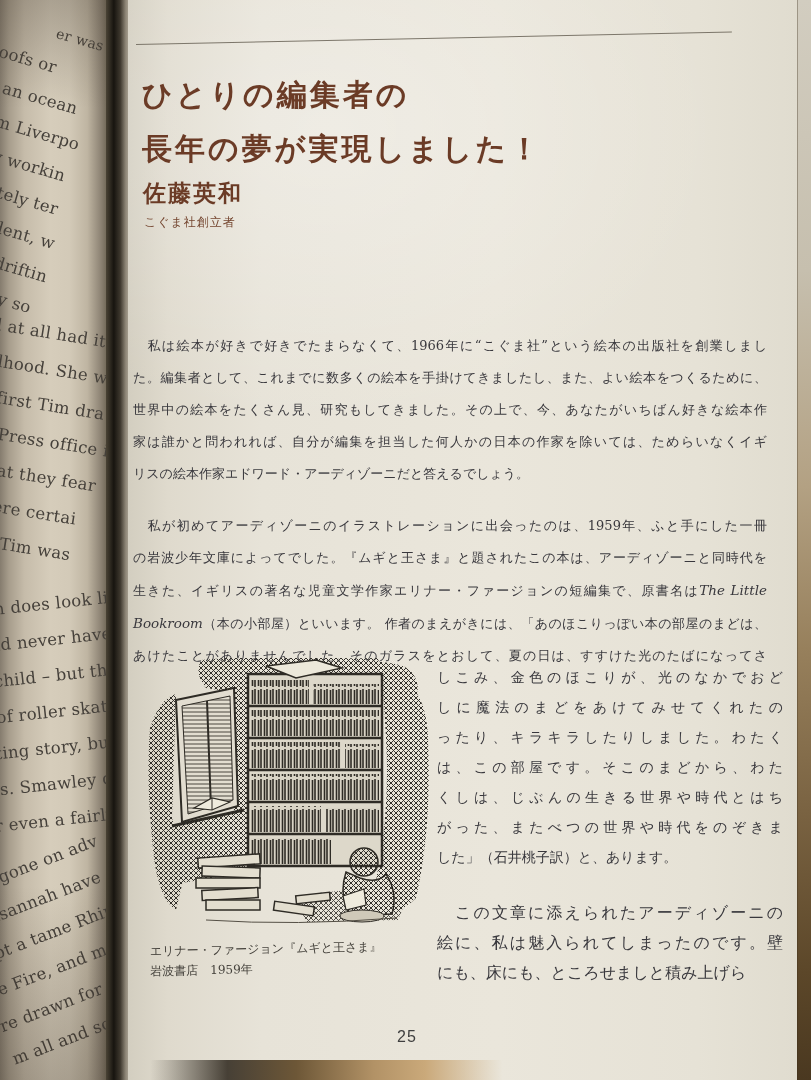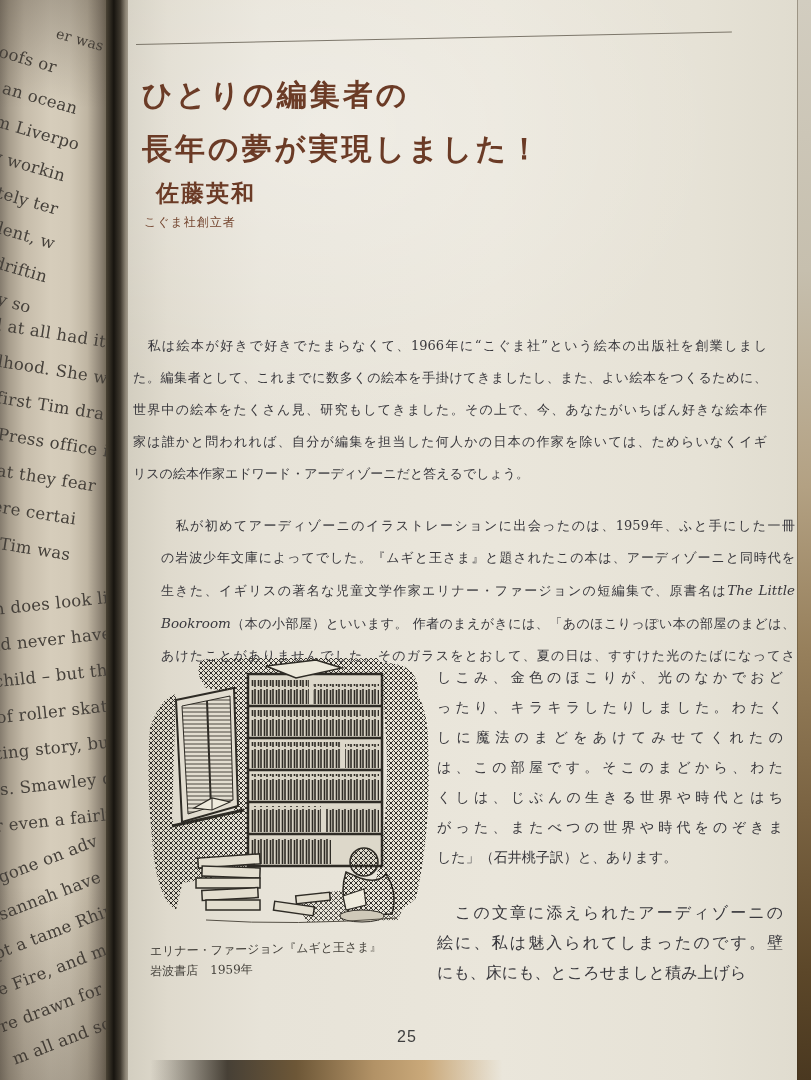--- a/index.html
+++ b/index.html
@@ -41,26 +41,26 @@
     content:'';position:absolute;inset:0;pointer-events:none;
     background:radial-gradient(ellipse 560px 420px at 30% 12%,rgba(255,255,255,.30),rgba(255,255,255,0) 70%);
   }
   .rule{
     position:absolute;left:8px;top:44px;width:596px;height:0;
     border-top:1.5px solid #7c766a;transform:rotate(-1.2deg);transform-origin:left center;
   }
   .title{position:absolute;left:14px;top:68px;margin:0;font-size:30px;line-height:54px;
     font-weight:600;color:#6b3b26;letter-spacing:3px;}
   .tline{display:block;}
-  .author{position:absolute;left:28px;top:178px;font-size:23px;font-weight:700;color:#6b3b26;letter-spacing:2px;}
+  .author{position:absolute;left:15px;top:178px;font-size:23px;font-weight:700;color:#6b3b26;letter-spacing:2px;}
   .role{position:absolute;left:16px;top:214px;font-size:12px;color:#74452f;letter-spacing:1px;}
   .para{position:absolute;color:#39383d;}
   .bline{display:block;text-align:justify;text-align-last:justify;}
   .p1{left:5px;top:330px;width:634px;font-size:13px;line-height:32px;}
-  .p2{left:5px;top:510px;width:634px;font-size:13px;line-height:32px;margin-left:28px;}
+  .p2{left:5px;top:510px;width:634px;font-size:13px;line-height:32px;}
   .p1 .bline:last-child,.col .bline:last-child,.p3 .bline:last-child{text-align-last:left;}
   .col{left:309px;top:662px;width:346px;font-size:14px;line-height:30px;}
   .p3{left:309px;top:898px;width:346px;font-size:16px;line-height:30px;}
   .en-italic{font-style:italic;font-size:13.5px;}
   .illus{position:absolute;left:18px;top:658px;}
   .caption{position:absolute;left:22px;top:938px;width:310px;font-size:12px;line-height:20px;
     color:#45423c;transform:rotate(-1.2deg);}
   .pageno{position:absolute;left:269px;top:1028px;font-size:16px;color:#3f3f3f;
     font-family:"Liberation Sans","DejaVu Sans",sans-serif;letter-spacing:1px;}
   
@@ -210,22 +210,22 @@
       <path d="M60,262 Q150,268 250,260" stroke="#555046" stroke-width="1" fill="none"></path>
     </svg>
 
     <div class="caption">
       <div>エリナー・ファージョン『ムギと王さま』</div>
       <div>岩波書店　1959年</div>
     </div>
 
     <div class="para col">
         <span class="bline">しこみ、金色のほこりが、光のなかでおど</span>
+        <span class="bline">しに魔法のまどをあけてみせてくれたの</span>
         <span class="bline">ったり、キラキラしたりしました。わたく</span>
-        <span class="bline">しに魔法のまどをあけてみせてくれたの</span>
         <span class="bline">は、この部屋です。そこのまどから、わた</span>
         <span class="bline">くしは、じぶんの生きる世界や時代とはち</span>
         <span class="bline">がった、またべつの世界や時代をのぞきま</span>
         <span class="bline">した」（石井桃子訳）と、あります。</span>
       </div>
 
     <div class="para p3">
         <span class="bline">　この文章に添えられたアーディゾーニの</span>
         <span class="bline">絵に、私は魅入られてしまったのです。壁</span>
         <span class="bline">にも、床にも、ところせましと積み上げら</span>

